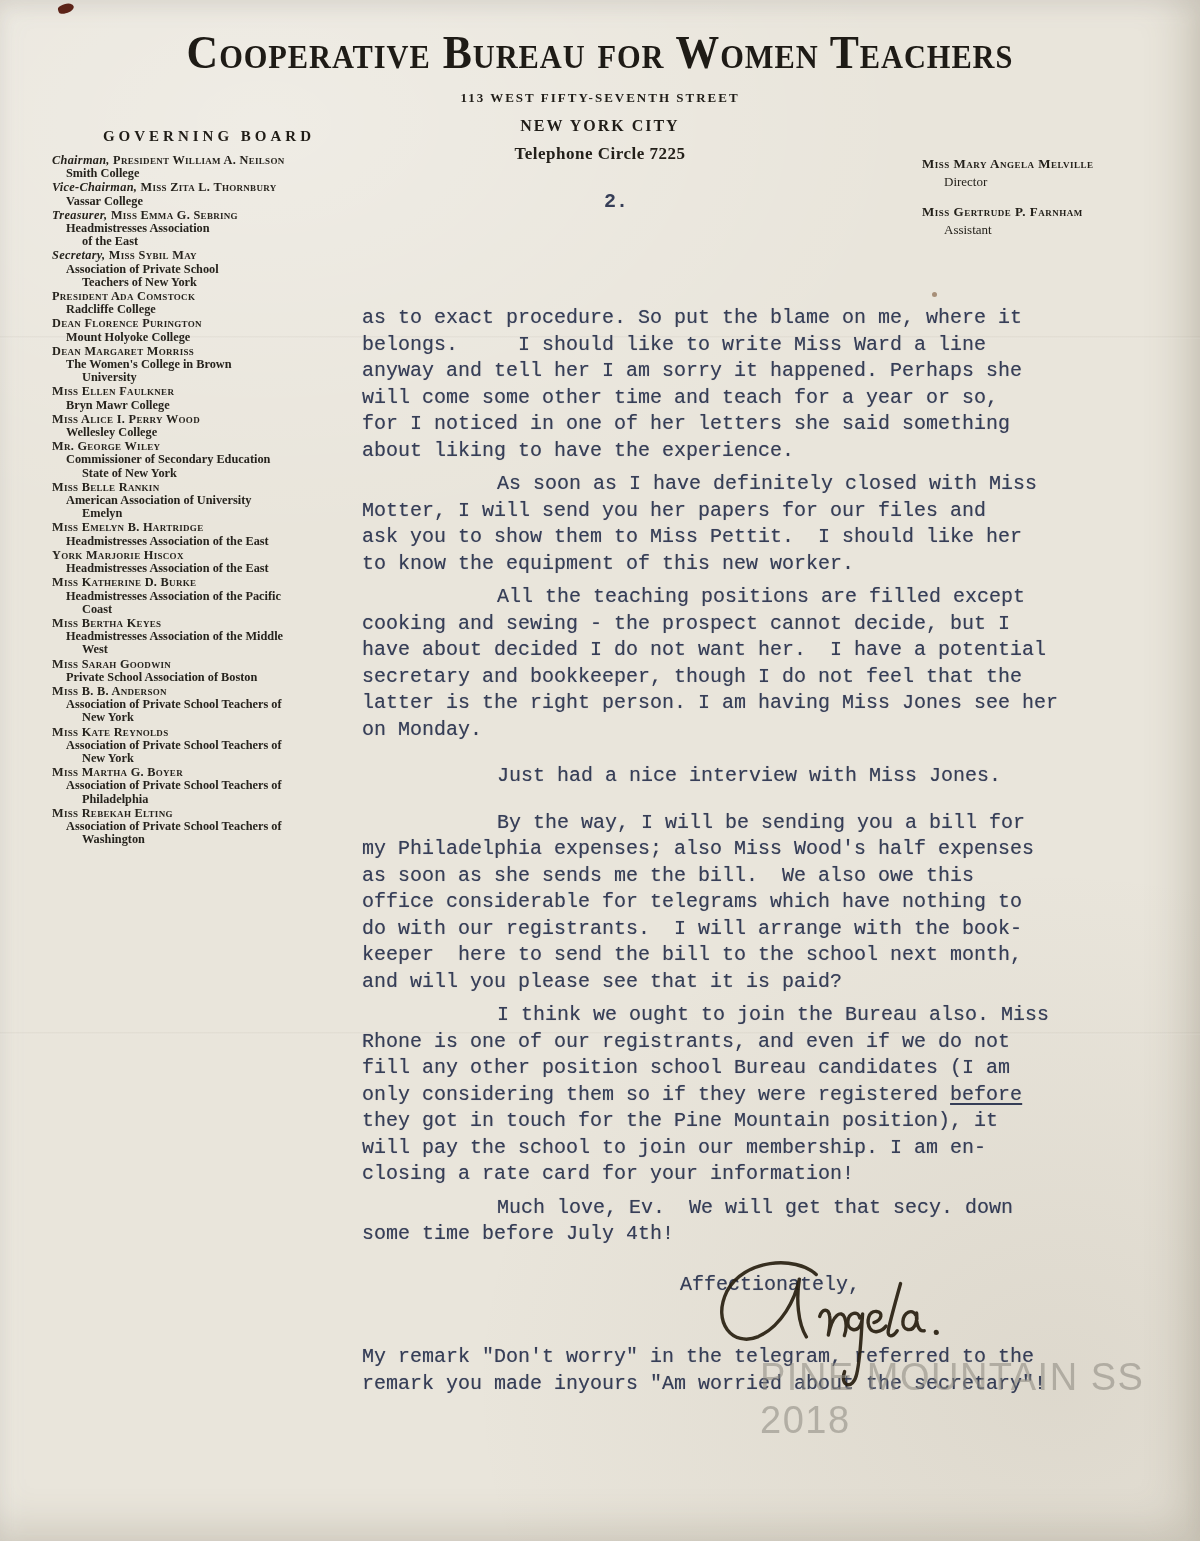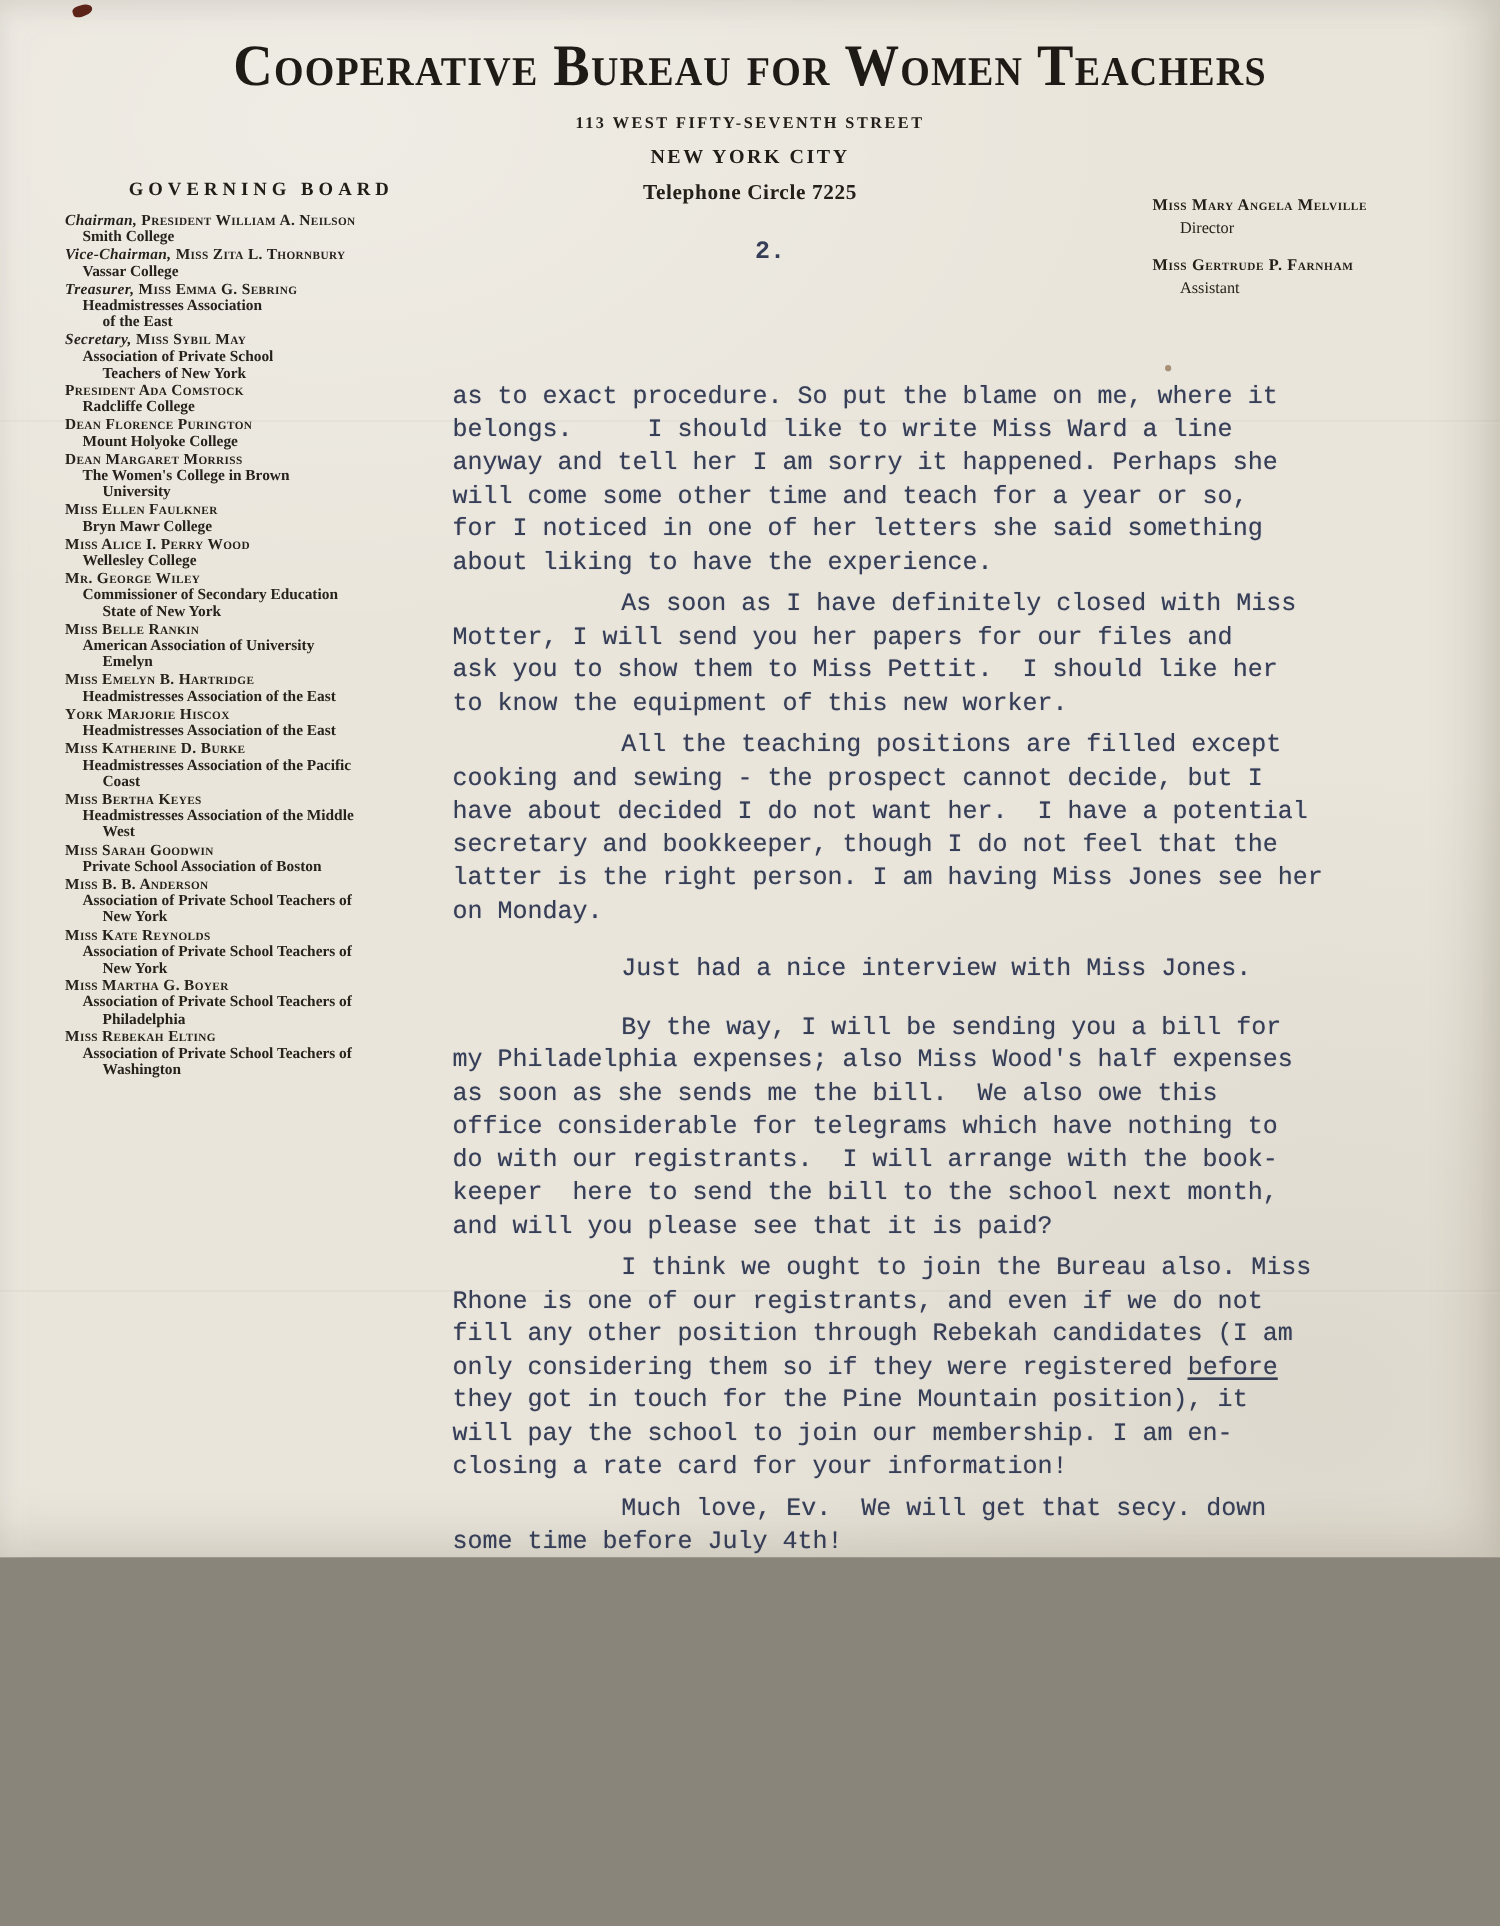--- a/index.html
+++ b/index.html
@@ -1,18 +1,18 @@
 <!DOCTYPE html>
 <html><head>
 <meta charset="utf-8">
 <style>
   html,body { margin:0; padding:0; background:#8a857b; }
   .page {
     position: relative;
-    width: 1200px; height: 1246px;
+    width: 1200px; height: 1541px;
     margin: 0 auto;
     font-family: "Liberation Serif", "DejaVu Serif", serif;
     color: #26231d;
     background:
       radial-gradient(1100px 700px at 22% 8%, rgba(255,255,255,.28), transparent 60%),
       radial-gradient(900px 800px at 88% 90%, rgba(120,105,80,.10), transparent 65%),
       #e9e5db;
     box-shadow: inset -16px -12px 42px rgba(95,85,62,.20),
                 inset 8px 10px 26px rgba(255,255,255,.30),
                 inset 0 8px 16px rgba(95,85,62,.12);
@@ -45,21 +45,21 @@
                  font-family:"Liberation Mono","DejaVu Sans Mono",monospace;
                  font-size:20px; font-weight:700; color:#363e57; }
 
   
   .officers { position:absolute; left:922px; top:156px; width:262px; font-size:13px; }
   .officer { margin-bottom:14px; }
   .officer-name { font-variant:small-caps; font-weight:600; letter-spacing:.5px; color:#23201a; }
   .officer-title { padding-left:22px; font-weight:500; margin-top:2px; }
 
   
-  .board { position:absolute; left:52px; top:144px; width:314px; }
+  .board { position:absolute; left:52px; top:128px; width:314px; }
   .board-title { text-align:center; font-size:15px; letter-spacing:4px; font-weight:600;
                  margin-bottom:9px; color:#201d17; }
   .board-entry { margin-bottom:1px; font-size:12.3px; line-height:13.2px; font-weight:600; color:#26231d; }
   .board-role { font-style:italic; font-weight:700; font-variant:normal; }
   .board-name { font-variant:small-caps; letter-spacing:.3px; }
   .board-aff { font-weight:600; }
 
   
   .letter-body {
     position:absolute; left:362px; top:305px; width:700px;
@@ -228,21 +228,21 @@
         <p class="indent"><span>Just had a nice interview with Miss Jones.</span></p>
         <p class="indent"><span>By the way, I will be sending you a bill for
 my Philadelphia expenses; also Miss Wood's half expenses
 as soon as she sends me the bill.  We also owe this
 office considerable for telegrams which have nothing to
 do with our registrants.  I will arrange with the book-
 keeper  here to send the bill to the school next month,
 and will you please see that it is paid?</span></p>
         <p class="indent"><span>I think we ought to join the Bureau also. Miss
 Rhone is one of our registrants, and even if we do not
-fill any other position through Rebekah candidates (I am
+fill any other position school Bureau candidates (I am
 only considering them so if they were registered </span><span class="u">before</span><span>
 they got in touch for the Pine Mountain position), it
 will pay the school to join our membership. I am en-
 closing a rate card for your information!</span></p>
         <p class="indent"><span>Much love, Ev.  We will get that secy. down
 some time before July 4th!</span></p>
       </div>
     <div class="closing">Affectionately,</div>
     <div class="postscript">My remark "Don't worry" in the telegram, referred to the
 remark you made inyours "Am worried about the secretary"!</div>

